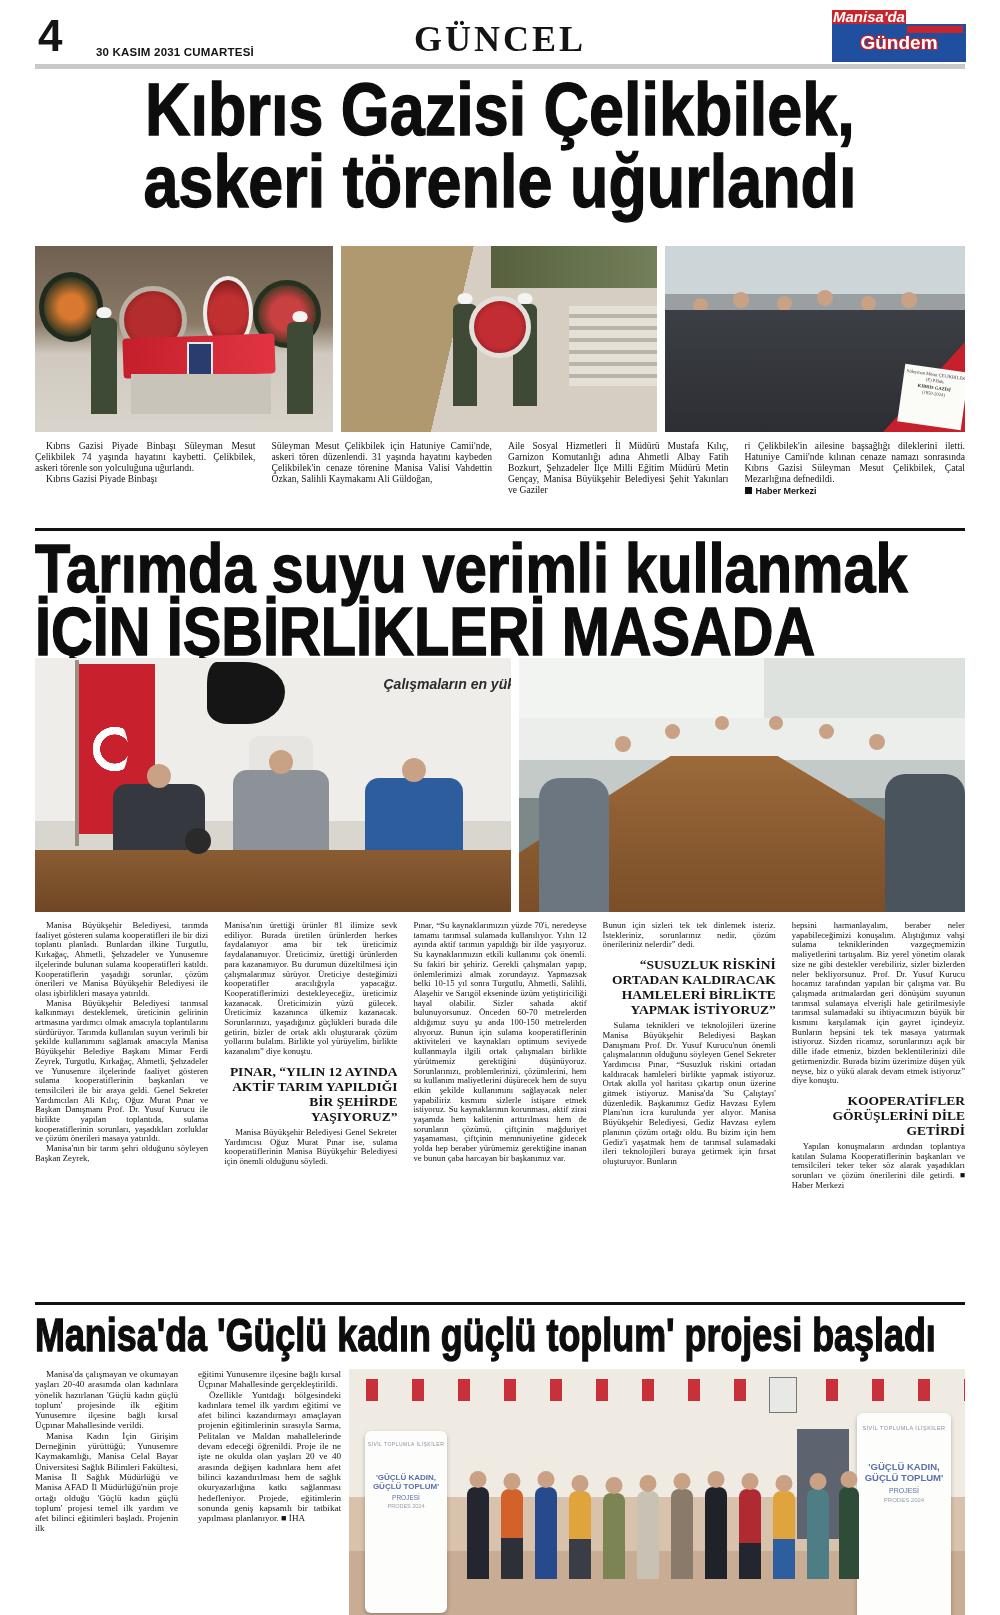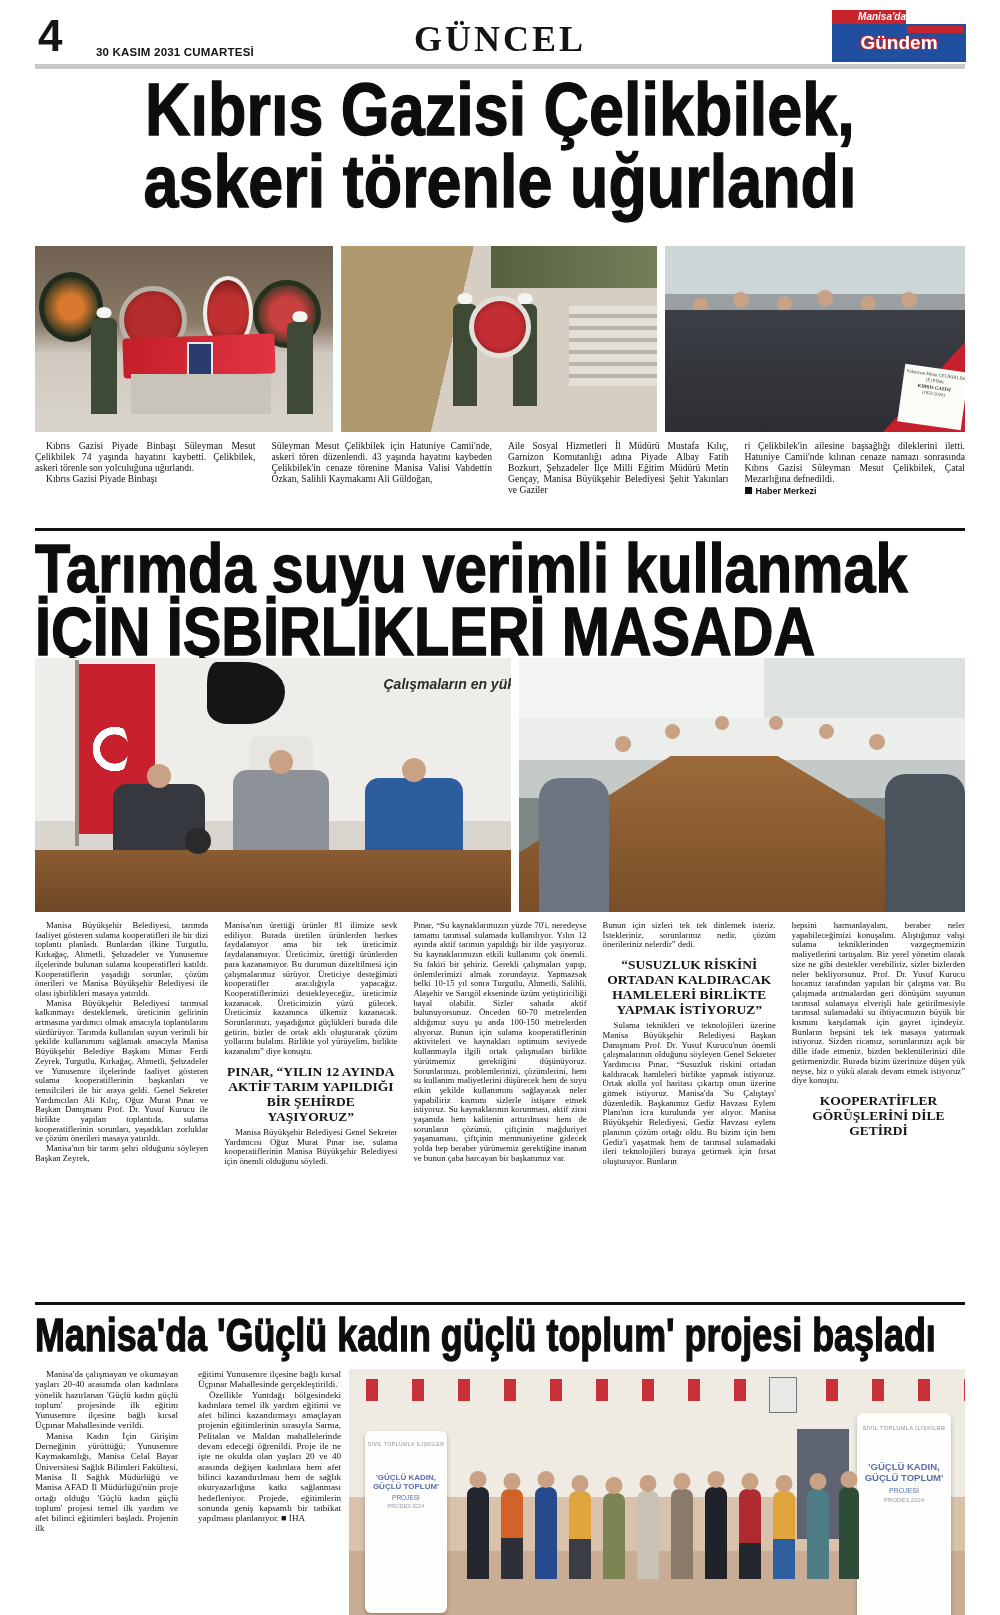--- a/index.html
+++ b/index.html
@@ -6,21 +6,21 @@
   #paper{position:relative;width:1000px;height:1615px;background:#fff;overflow:hidden;
          font-family:"Liberation Serif","DejaVu Serif",serif;color:#141414;}
   .abs{position:absolute;}
 
   
   #pagenum{left:38px;top:14px;font-family:"Liberation Sans",sans-serif;font-weight:bold;font-size:44px;line-height:1;}
   #date{left:96px;top:46px;font-family:"Liberation Sans",sans-serif;font-weight:bold;font-size:11.5px;letter-spacing:.2px;}
   #section{left:0;right:0;top:18px;text-align:center;font-weight:bold;font-size:36px;letter-spacing:3px;}
   #logo{right:34px;top:10px;width:134px;height:52px;}
   #logo .tag{position:absolute;left:0;top:0;width:74px;height:14px;background:#c8242b;color:#fff;
-        font-family:"Liberation Sans",sans-serif;font-style:italic;font-weight:bold;font-size:10px;line-height:14px;text-align:right;}
+        font-family:"Liberation Sans",sans-serif;font-style:italic;font-weight:bold;font-size:15px;line-height:14px;text-align:center;}
   #logo .box{position:absolute;left:0;top:14px;width:134px;height:38px;background:#1f4f9e;}
   #logo .strip{position:absolute;right:3px;top:16px;width:56px;height:7px;background:#c8242b;}
   #logo .name{position:absolute;left:0;right:0;top:15px;text-align:center;color:#fff;
         font-family:"Liberation Sans",sans-serif;font-weight:bold;font-size:19px;line-height:36px;
         text-shadow:1px 1px 0 #c8242b,-1px 1px 0 #c8242b,1px -1px 0 #c8242b,-1px -1px 0 #c8242b;}
   #hdr-rule{left:35px;width:930px;top:64px;height:5px;background:#c9c9c9;}
 
   
   .headline{font-family:"Liberation Sans","DejaVu Sans",sans-serif;font-weight:bold;color:#0d0d0d;
             white-space:nowrap;-webkit-text-stroke:1.3px #0d0d0d;}
@@ -35,21 +35,21 @@
 
   
   .cols{display:flex;gap:16px;}
   .col{flex:1;min-width:0;overflow:hidden;}
   #a1-text{left:35px;top:440px;width:930px;height:86px;font-size:9.6px;line-height:11px;}
   #a2-text{left:35px;top:921px;width:930px;height:380px;font-size:8.7px;line-height:9.7px;}
   #a3-text{left:35px;top:1369px;width:306px;height:246px;font-size:9.1px;line-height:10.3px;}
   #a3-text .cols{gap:20px;}
   .blk-p,.blk-pi{margin:0;text-align:justify;}
   .blk-pi{text-indent:11px;}
-  .blk-h{margin:7px 0 4px;font-weight:bold;font-size:13.5px;line-height:15px;text-align:center;}
+  .blk-h{margin:7px 0 4px;font-weight:bold;font-size:13.5px;line-height:15px;text-align:right;}
   .blk-by{margin:2px 0 0;font-family:"Liberation Sans",sans-serif;font-weight:bold;font-size:9px;}
   .by-sq{display:inline-block;width:7px;height:7px;background:#111;margin-right:4px;}
 
   
   .ph{position:absolute;overflow:hidden;background:#d8d4cc;}
   .ph *{position:absolute;}
   .wreath{border-radius:50%;}
   .guard{background:#3e4a35;border-radius:6px 6px 0 0;}
   .guard::before{content:"";position:absolute;top:-11px;left:50%;transform:translateX(-50%);
       width:15px;height:11px;background:#f4f4f2;border-radius:50% 50% 40% 40%;}
@@ -147,24 +147,24 @@
       <div>(1950-2024)</div>
     </div>
   </div>
 
   <div class="abs cols" id="a1-text">
     <div class="col">
         <p class="blk-pi">Kıbrıs Gazisi Piyade Binbaşı Süleyman Mesut Çelikbilek 74 yaşında hayatını kaybetti. Çelikbilek, askeri törenle son yolculuğuna uğurlandı.</p>
         <p class="blk-pi">Kıbrıs Gazisi Piyade Binbaşı</p>
       </div>
     <div class="col">
-        <p class="blk-p">Süleyman Mesut Çelikbilek için Hatuniye Camii'nde, askeri tören düzenlendi. 43 yaşında hayatını kaybeden Çelikbilek'in cenaze törenine Manisa Valisi Vahdettin Özkan, Salihli Kaymakamı Ali Güldoğan,</p>
-      </div>
-    <div class="col">
-        <p class="blk-p">Aile Sosyal Hizmetleri İl Müdürü Mustafa Kılıç, Garnizon Komutanlığı adına Piyade Albay Fatih Bozkurt, Şehzadeler İlçe Milli Eğitim Müdürü Metin Gençay, Manisa Büyükşehir Belediyesi Şehit Yakınları ve Gaziler</p>
+        <p class="blk-p">Süleyman Mesut Çelikbilek için Hatuniye Camii'nde, askeri tören düzenlendi. 31 yaşında hayatını kaybeden Çelikbilek'in cenaze törenine Manisa Valisi Vahdettin Özkan, Salihli Kaymakamı Ali Güldoğan,</p>
+      </div>
+    <div class="col">
+        <p class="blk-p">Aile Sosyal Hizmetleri İl Müdürü Mustafa Kılıç, Garnizon Komutanlığı adına Ahmetli Albay Fatih Bozkurt, Şehzadeler İlçe Milli Eğitim Müdürü Metin Gençay, Manisa Büyükşehir Belediyesi Şehit Yakınları ve Gaziler</p>
       </div>
     <div class="col">
         <p class="blk-p">ri Çelikbilek'in ailesine başsağlığı dileklerini iletti. Hatuniye Camii'nde kılınan cenaze namazı sonrasında Kıbrıs Gazisi Süleyman Mesut Çelikbilek, Çatal Mezarlığına defnedildi.</p>
         <p class="blk-by"><span class="by-sq"></span>Haber Merkezi</p>
       </div>
   </div>
 
   <div class="abs black-rule" style="top:528px;"></div>
 
   <div class="abs headline" id="a2-head">
@@ -215,20 +215,21 @@
         <p class="blk-p">Pınar, “Su kaynaklarımızın yüzde 70'i, neredeyse tamamı tarımsal sulamada kullanılıyor. Yılın 12 ayında aktif tarımın yapıldığı bir ilde yaşıyoruz. Su kaynaklarımızın etkili kullanımı çok önemli. Su fakiri bir şehiriz. Gerekli çalışmaları yapıp, önlemlerimizi almak zorundayız. Yapmazsak belki 10-15 yıl sonra Turgutlu, Ahmetli, Salihli, Alaşehir ve Sarıgöl ekseninde üzüm yetiştiriciliği hayal olabilir. Sizler sahada aktif bulunuyorsunuz. Önceden 60-70 metrelerden aldığımız suyu şu anda 100-150 metrelerden alıyoruz. Bunun için sulama kooperatiflerinin aktiviteleri ve kaynakları optimum seviyede kullanmayla ilgili ortak çalışmaları birlikte yürütmemiz gerektiğini düşünüyoruz. Sorunlarınızı, problemlerinizi, çözümlerini, hem su kullanım maliyetlerini düşürecek hem de suyu etkin şekilde kullanımını sağlayacak neler yapabiliriz kısmını sizlerle istişare etmek istiyoruz. Su kaynaklarının korunması, aktif zirai yaşamda hem kalitenin arttırılması hem de sorunların çözümü, çiftçinin mağduriyet yaşamaması, çiftçinin memnuniyetine gidecek yolda hep beraber yürümemiz gerektiğine inanan ve bunun çaba harcayan bir başkanımız var.</p>
       </div>
     <div class="col">
         <p class="blk-p">Bunun için sizleri tek tek dinlemek isteriz. İstekleriniz, sorunlarınız nedir, çözüm önerileriniz nelerdir” dedi.</p>
         <h3 class="blk-h">“SUSUZLUK RİSKİNİ ORTADAN KALDIRACAK HAMLELERİ BİRLİKTE YAPMAK İSTİYORUZ”</h3>
         <p class="blk-pi">Sulama teknikleri ve teknolojileri üzerine Manisa Büyükşehir Belediyesi Başkan Danışmanı Prof. Dr. Yusuf Kurucu'nun önemli çalışmalarının olduğunu söyleyen Genel Sekreter Yardımcısı Pınar, “Susuzluk riskini ortadan kaldıracak hamleleri birlikte yapmak istiyoruz. Ortak akılla yol haritası çıkartıp onun üzerine gitmek istiyoruz. Manisa'da 'Su Çalıştayı' düzenledik. Başkanımız Gediz Havzası Eylem Planı'nın icra kurulunda yer alıyor. Manisa Büyükşehir Belediyesi, Gediz Havzası eylem planının çözüm ortağı oldu. Bu bizim için hem Gediz'i yaşatmak hem de tarımsal sulamadaki ileri teknolojileri buraya getirmek için fırsat oluşturuyor. Bunların</p>
       </div>
     <div class="col">
         <p class="blk-p">hepsini harmanlayalım, beraber neler yapabileceğimizi konuşalım. Alıştığımız vahşi sulama tekniklerinden vazgeçmemizin maliyetlerini tartışalım. Biz yerel yönetim olarak size ne gibi destekler verebiliriz, sizler bizlerden neler bekliyorsunuz. Prof. Dr. Yusuf Kurucu hocamız tarafından yapılan bir çalışma var. Bu çalışmada arıtmalardan geri dönüşüm suyunun tarımsal sulamaya elverişli hale getirilmesiyle tarımsal sulamadaki su ihtiyacımızın büyük bir kısmını karşılamak için gayret içindeyiz. Bunların hepsini tek tek masaya yatırmak istiyoruz. Sizden ricamız, sorunlarınızı açık bir dille ifade etmeniz, bizden beklentilerinizi dile getirmenizdir. Burada bizim üzerimize düşen yük neyse, biz o yükü alarak devam etmek istiyoruz” diye konuştu.</p>
         <h3 class="blk-h">KOOPERATİFLER GÖRÜŞLERİNİ DİLE GETİRDİ</h3>
+        <p class="blk-pi">Yapılan konuşmaların ardından toplantıya katılan Sulama Kooperatiflerinin başkanları ve temsilcileri teker teker söz alarak yaşadıkları sorunları ve çözüm önerilerini dile getirdi. ■ Haber Merkezi</p>
       </div>
   </div>
 
   <div class="abs black-rule" style="top:1302px;"></div>
 
   <div class="abs headline" id="a3-head">Manisa'da 'Güçlü kadın güçlü toplum' projesi başladı</div>
 
   <div class="abs" id="a3-text">
     <div class="cols" style="height:246px;">
       <div class="col">

